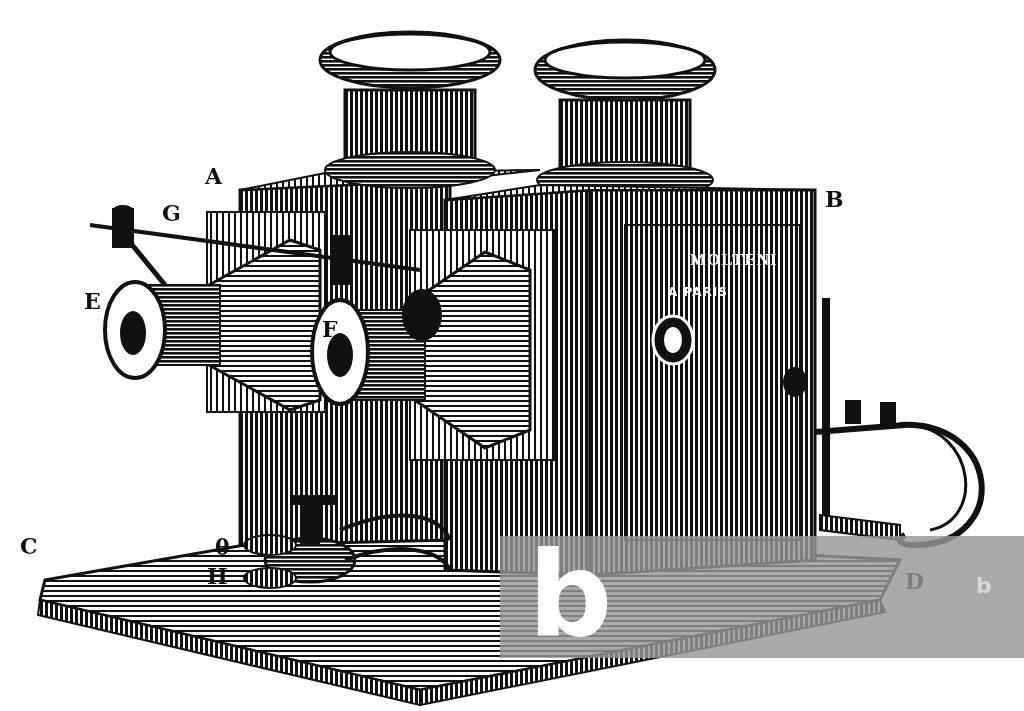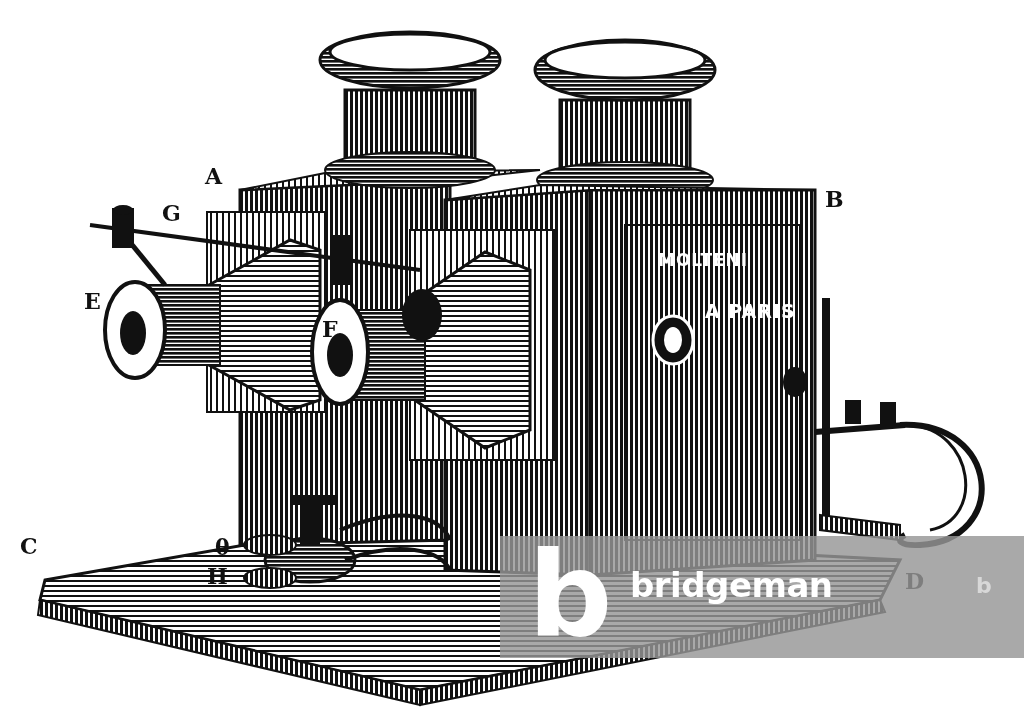--- a/index.html
+++ b/index.html
@@ -120,32 +120,31 @@
       <line x1="815" y1="432" x2="905" y2="425" stroke="#111" stroke-width="6"></line>
       <path d="M 900,425 C 1000,420 1010,540 920,545 C 900,546 895,540 905,535" fill="none" stroke="#111" stroke-width="6"></path>
       <path d="M 910,425 C 975,430 985,520 930,530" fill="none" stroke="#111" stroke-width="3"></path>
       <rect x="845" y="400" width="16" height="24" fill="#111"></rect>
       <rect x="880" y="402" width="16" height="22" fill="#111"></rect>
       <polygon points="820,515 900,525 900,540 820,530" fill="url(#vlines)" stroke="#111" stroke-width="2"></polygon>
     </g>
   </svg>
 
   
-  <div class="engraved-text" style="left:658px; top:250px;">MOLTENI</div>
-  <div class="engraved-text" style="left:668px; top:300px; font-size:19px;margin-left:37px;">A PARIS</div>
+  <div class="engraved-text" style="left:690px; top:250px;font-family:Liberation Serif, serif;">MOLTENI</div>
+  <div class="engraved-text" style="left:668px; top:285px; font-size:12px;">A PARIS</div>
 
   
   <div class="label" style="left:205px; top:165px;">A</div>
   <div class="label" style="left:825px; top:188px;">B</div>
   <div class="label" style="left:20px; top:535px;">C</div>
   <div class="label" style="left:905px; top:570px;">D</div>
   <div class="label" style="left:84px; top:290px;">E</div>
   <div class="label" style="left:322px; top:318px;">F</div>
   <div class="label" style="left:162px; top:202px;">G</div>
   <div class="label" style="left:207px; top:565px;">H</div>
   <div class="label" style="left:215px; top:536px;">θ</div>
 
   
   <div class="wm-band"></div>
   <div class="wm-b">b</div>
-  <div class="wm-line1">bridgeman</div>
   <div class="wm-small-b">b</div>
 </div>
 
 </body></html>

